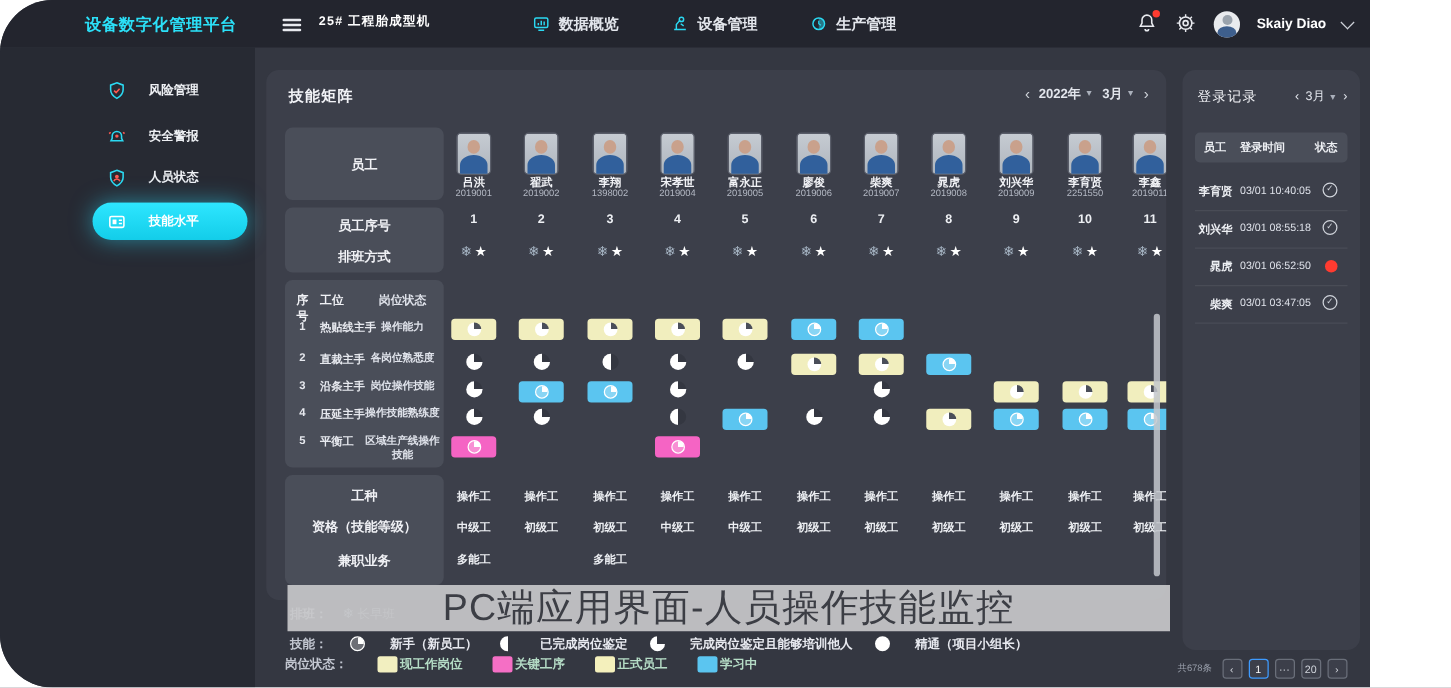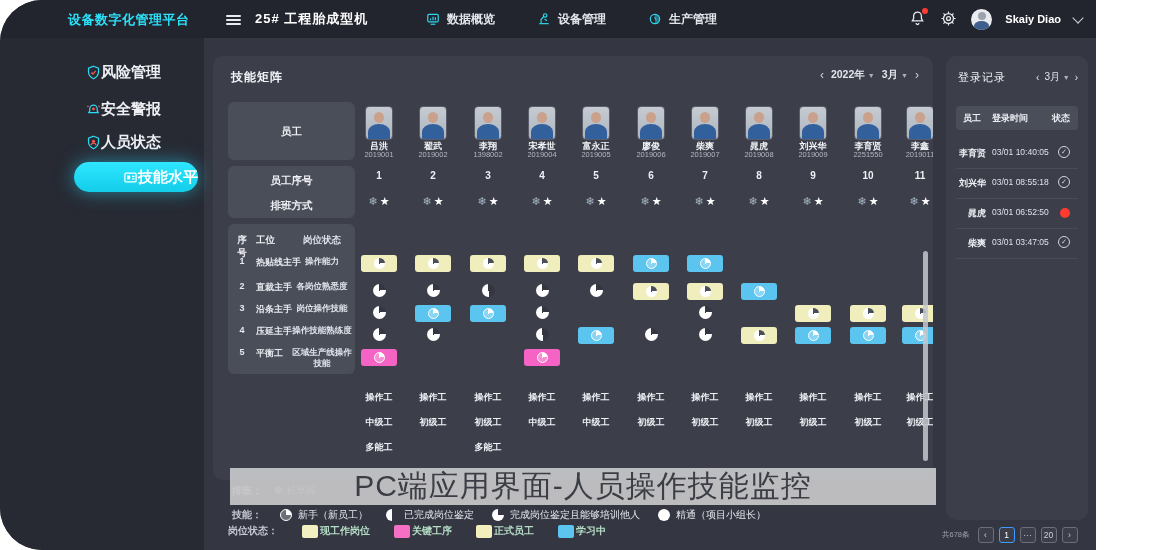--- a/index.html
+++ b/index.html
@@ -5,38 +5,38 @@
   html,body{margin:0;padding:0;background:#ffffff;}
   body{font-family:"Liberation Sans","DejaVu Sans",sans-serif;}
   #stage{position:relative;width:1161px;height:550px;background:#fff;overflow:hidden;}
   .window{position:absolute;left:0;top:0;width:1096px;height:550px;background:#343741;
           border-radius:42px 0 0 42px;overflow:hidden;}
   
   .topbar{position:absolute;left:0;top:0;right:0;height:38px;background:#23252e;}
   .brand{position:absolute;left:68px;top:11px;font-size:13px;font-weight:bold;color:#2be0f8;letter-spacing:.5px;}
   .collapse{position:absolute;left:226px;top:13px;width:15px;height:12px;cursor:pointer;}
   .collapse i{display:block;height:2px;background:#e8eaef;margin:2px 0;border-radius:1px;}
-  .machine-title{position:absolute;left:255px;top:10px;font-size:13px;font-weight:bold;color:#ffffff;letter-spacing:1px;}
+  .machine-title{position:absolute;left:255px;top:10px;font-size:10px;font-weight:bold;color:#ffffff;letter-spacing:1px;}
   .tabs{position:absolute;left:418px;top:0;height:38px;display:flex;align-items:center;gap:26px;}
   .tab{display:flex;align-items:center;gap:7px;font-size:12px;font-weight:bold;color:#e3e6ec;padding:4px 8px;cursor:pointer;white-space:nowrap;}
   .tab .ticon{width:14px;height:14px;display:inline-block;}
   .tab.active{background:linear-gradient(180deg,#2ee6ff,#14cde8);border-radius:6px;padding:5px 16px;color:#ffffff;
               box-shadow:0 0 16px rgba(43,225,255,.55);}
   .topbar-right{position:absolute;right:14px;top:0;height:38px;display:flex;align-items:center;gap:13px;}
   .iconbtn{position:relative;width:18px;height:18px;cursor:pointer;}
   .bell-dot{position:absolute;right:-1px;top:-2px;width:6px;height:6px;border-radius:50%;background:#ff3b30;}
   .avatar{width:21px;height:21px;border-radius:50%;background:#e9ebee;position:relative;overflow:hidden;cursor:pointer;}
   .avatar::before{content:"";position:absolute;left:6.5px;top:3px;width:8px;height:8px;border-radius:50%;background:#9aa3ad;}
   .avatar::after{content:"";position:absolute;left:3px;top:12px;width:15px;height:10px;border-radius:50% 50% 0 0;background:#3e5f8d;}
   .user-name{font-size:11px;font-weight:bold;color:#ffffff;cursor:pointer;}
   .chev{width:7px;height:7px;border-right:1.5px solid #cfd3da;border-bottom:1.5px solid #cfd3da;transform:rotate(45deg);margin-top:-3px;cursor:pointer;}
   
   .sidebar{position:absolute;left:0;top:38px;bottom:0;width:204px;background:#272a33;}
-  .side-item{position:absolute;left:86px;display:flex;align-items:center;gap:0;height:24px;cursor:pointer;
-             font-size:15px;font-weight:bold;color:#eef0f4;white-space:nowrap;justify-content:flex-end;}
+  .side-item{position:absolute;left:86px;display:flex;align-items:center;gap:18px;height:24px;cursor:pointer;
+             font-size:10px;font-weight:bold;color:#eef0f4;white-space:nowrap;}
   .side-item.active{left:74px;width:112px;height:30px;padding-left:12px;border-radius:16px;
              background:linear-gradient(180deg,#2ee6ff,#13cde9);box-shadow:0 0 18px rgba(43,225,255,.5);color:#fff;}
   
   .panel{position:absolute;left:213px;top:56px;width:720px;height:424px;background:#3c3f4a;border-radius:10px;overflow:hidden;}
   .panel-title{position:absolute;left:18px;top:13px;font-size:12px;font-weight:bold;color:#f2f3f7;letter-spacing:1px;}
   .date-ctrl{position:absolute;right:14px;top:12px;display:flex;align-items:center;gap:7px;font-size:10.5px;color:#e2e5ec;}
   .date-ctrl .nav{cursor:pointer;color:#cfd3da;font-size:12px;}
   .date-ctrl .dval{display:flex;align-items:center;gap:3px;cursor:pointer;font-weight:bold;}
   .caret{font-size:7px;color:#aab0bb;}
   .lbox{position:absolute;left:15px;width:127px;background:#4a4e59;border-radius:6px;}
@@ -64,21 +64,21 @@
   .ball.b11{width:11px;height:11px;}
   .ball.b12{width:12px;height:12px;}
   .ball.solidwhite{background:#ffffff;}
   .clockball{box-sizing:border-box;border:1.3px solid #ffffff;background:conic-gradient(#ffffff 0 25%,rgba(255,255,255,.28) 25% 100%);}
   .scrollbar{position:absolute;left:710px;top:195px;width:5px;height:210px;border-radius:3px;background:#c3c7cd;opacity:.85;}
   
   .legend-shift{position:absolute;left:232px;top:484px;display:flex;align-items:center;gap:12px;font-size:10px;color:#9aa1ad;z-index:2;}
   .legend-shift .snow{color:#9fb0c0;font-size:11px;}
   .legend-label{font-weight:bold;color:#c3c7d1;}
   .legend-skill{position:absolute;left:232px;top:508px;display:flex;align-items:center;gap:18px;font-size:10px;color:#e8eaf0;z-index:6;}
-  .legend-skill .li{display:flex;align-items:center;gap:6px;font-weight:normal;white-space:nowrap;}
+  .legend-skill .li{display:flex;align-items:center;gap:20px;font-weight:bold;white-space:nowrap;}
   .legend-status{position:absolute;left:228px;top:524px;display:flex;align-items:center;gap:24px;font-size:10px;z-index:6;justify-content:flex-end;}
   .legend-status .li{display:flex;align-items:center;gap:2px;font-weight:bold;color:#b5dcc6;white-space:nowrap;}
   .swatch{width:16px;height:13px;border-radius:2px;display:inline-block;}
   .watermark{position:absolute;left:230px;top:468px;width:706px;height:37px;background:rgba(200,200,202,.92);z-index:5;
              display:flex;align-items:center;justify-content:center;font-size:30px;font-weight:500;color:#3c3e45;letter-spacing:1px;}
   
   .login-panel{position:absolute;left:946px;top:56px;width:142px;height:464px;background:#3c3f4a;border-radius:10px;overflow:hidden;}
   .login-title{position:absolute;left:12px;top:14px;font-size:11px;font-weight:normal;color:#f2f3f7;letter-spacing:1px;}
   .login-month{position:absolute;right:10px;top:14px;display:flex;align-items:center;gap:5px;font-size:10px;color:#e2e5ec;}
   .login-head{position:absolute;left:10px;top:50px;width:122px;height:24px;background:#4a4e59;border-radius:4px;}
@@ -238,20 +238,25 @@
               <span class="sname">压延主手</span>
               <span class="sstat" style="font-size: 8.5px; line-height: 11px;">操作技能熟练度</span>
             </div>
             <div class="station-row" style="top: 123px;">
               <span class="sno">5</span>
               <span class="sname">平衡工</span>
               <span class="sstat" style="font-size: 8.5px; line-height: 11px;">区域生产线操作技能</span>
             </div>
           </div>
       </div>
+      <div class="lbox" style="top:324px;height:88px;">
+        <div class="cline" style="top:10px;">工种</div>
+        <div class="cline" style="top:35px;">资格（技能等级）</div>
+        <div class="cline" style="top:62px;">兼职业务</div>
+      </div>
 
       <div id="columns">
           <div class="emp-col" style="left: 139px;">
             <div class="photo"></div>
             <div class="c emp-name">吕洪</div>
             <div class="c emp-id">2019001</div>
             <div class="c emp-no">1</div>
             <div class="c emp-shift"><span class="snow">❄</span><span class="star">★</span></div>
             <div class="c" style="top: 199px;">
               <div class="badge" style="background: rgb(241, 238, 190);">

